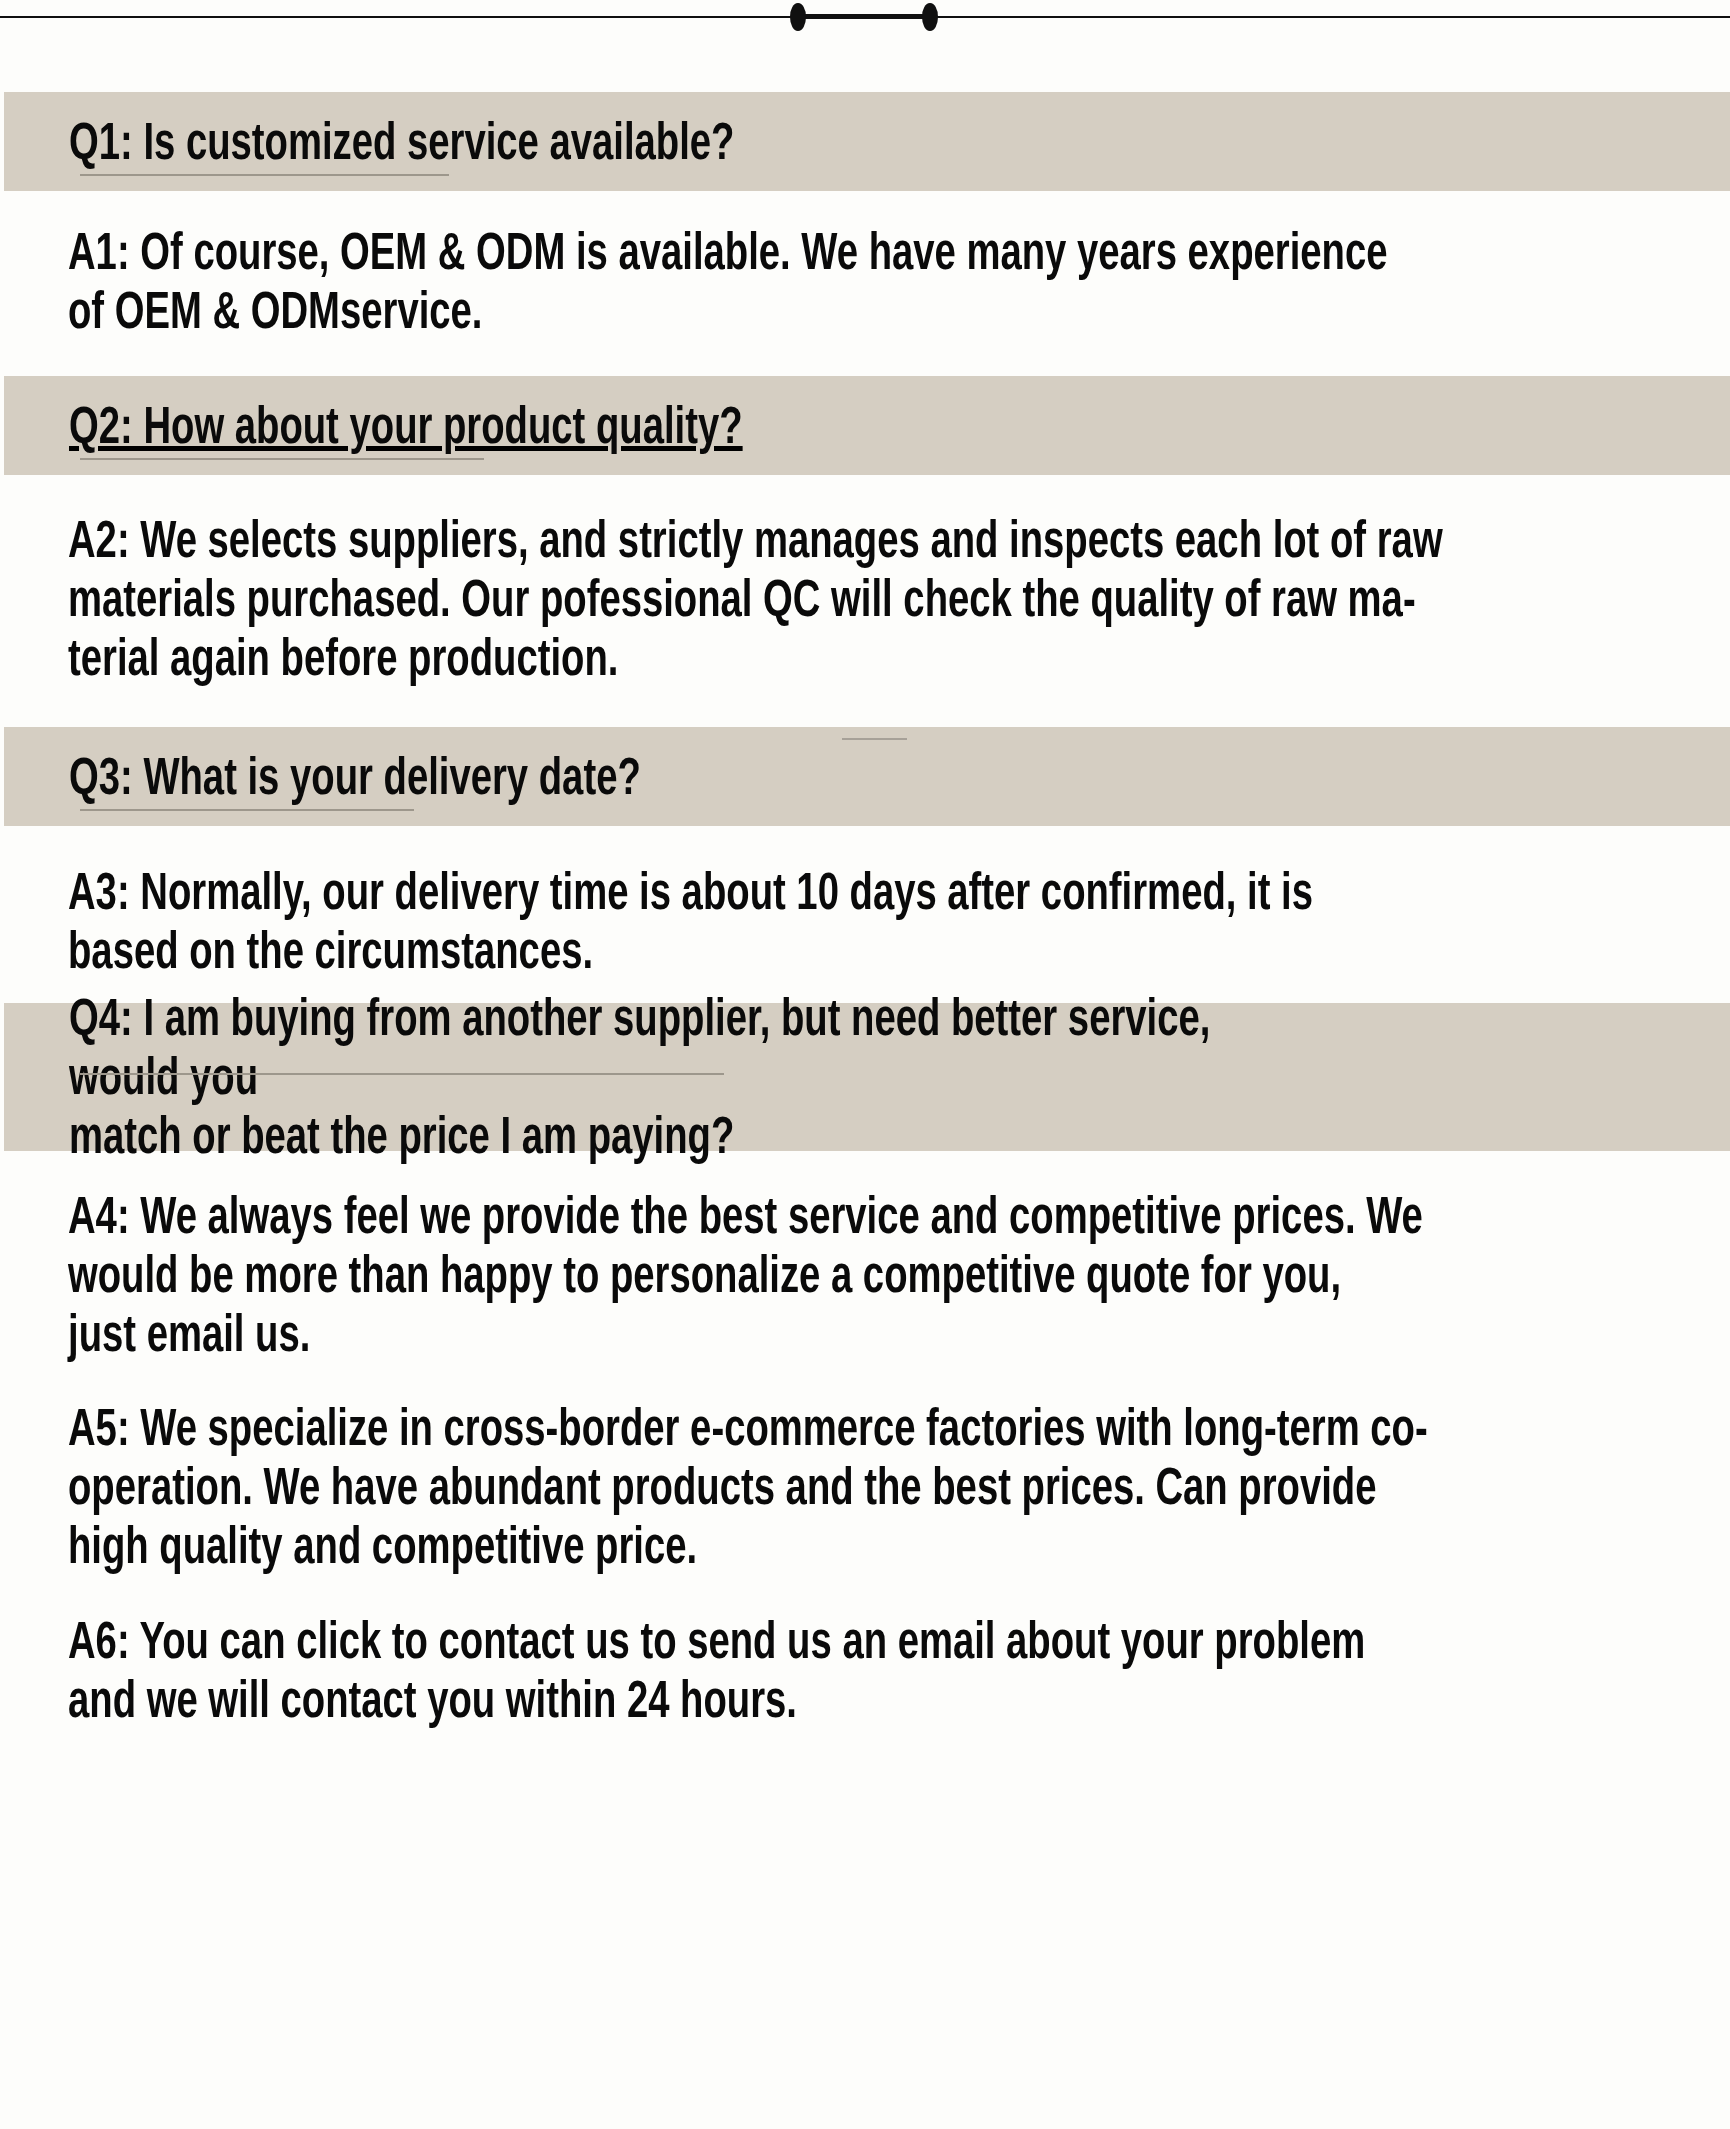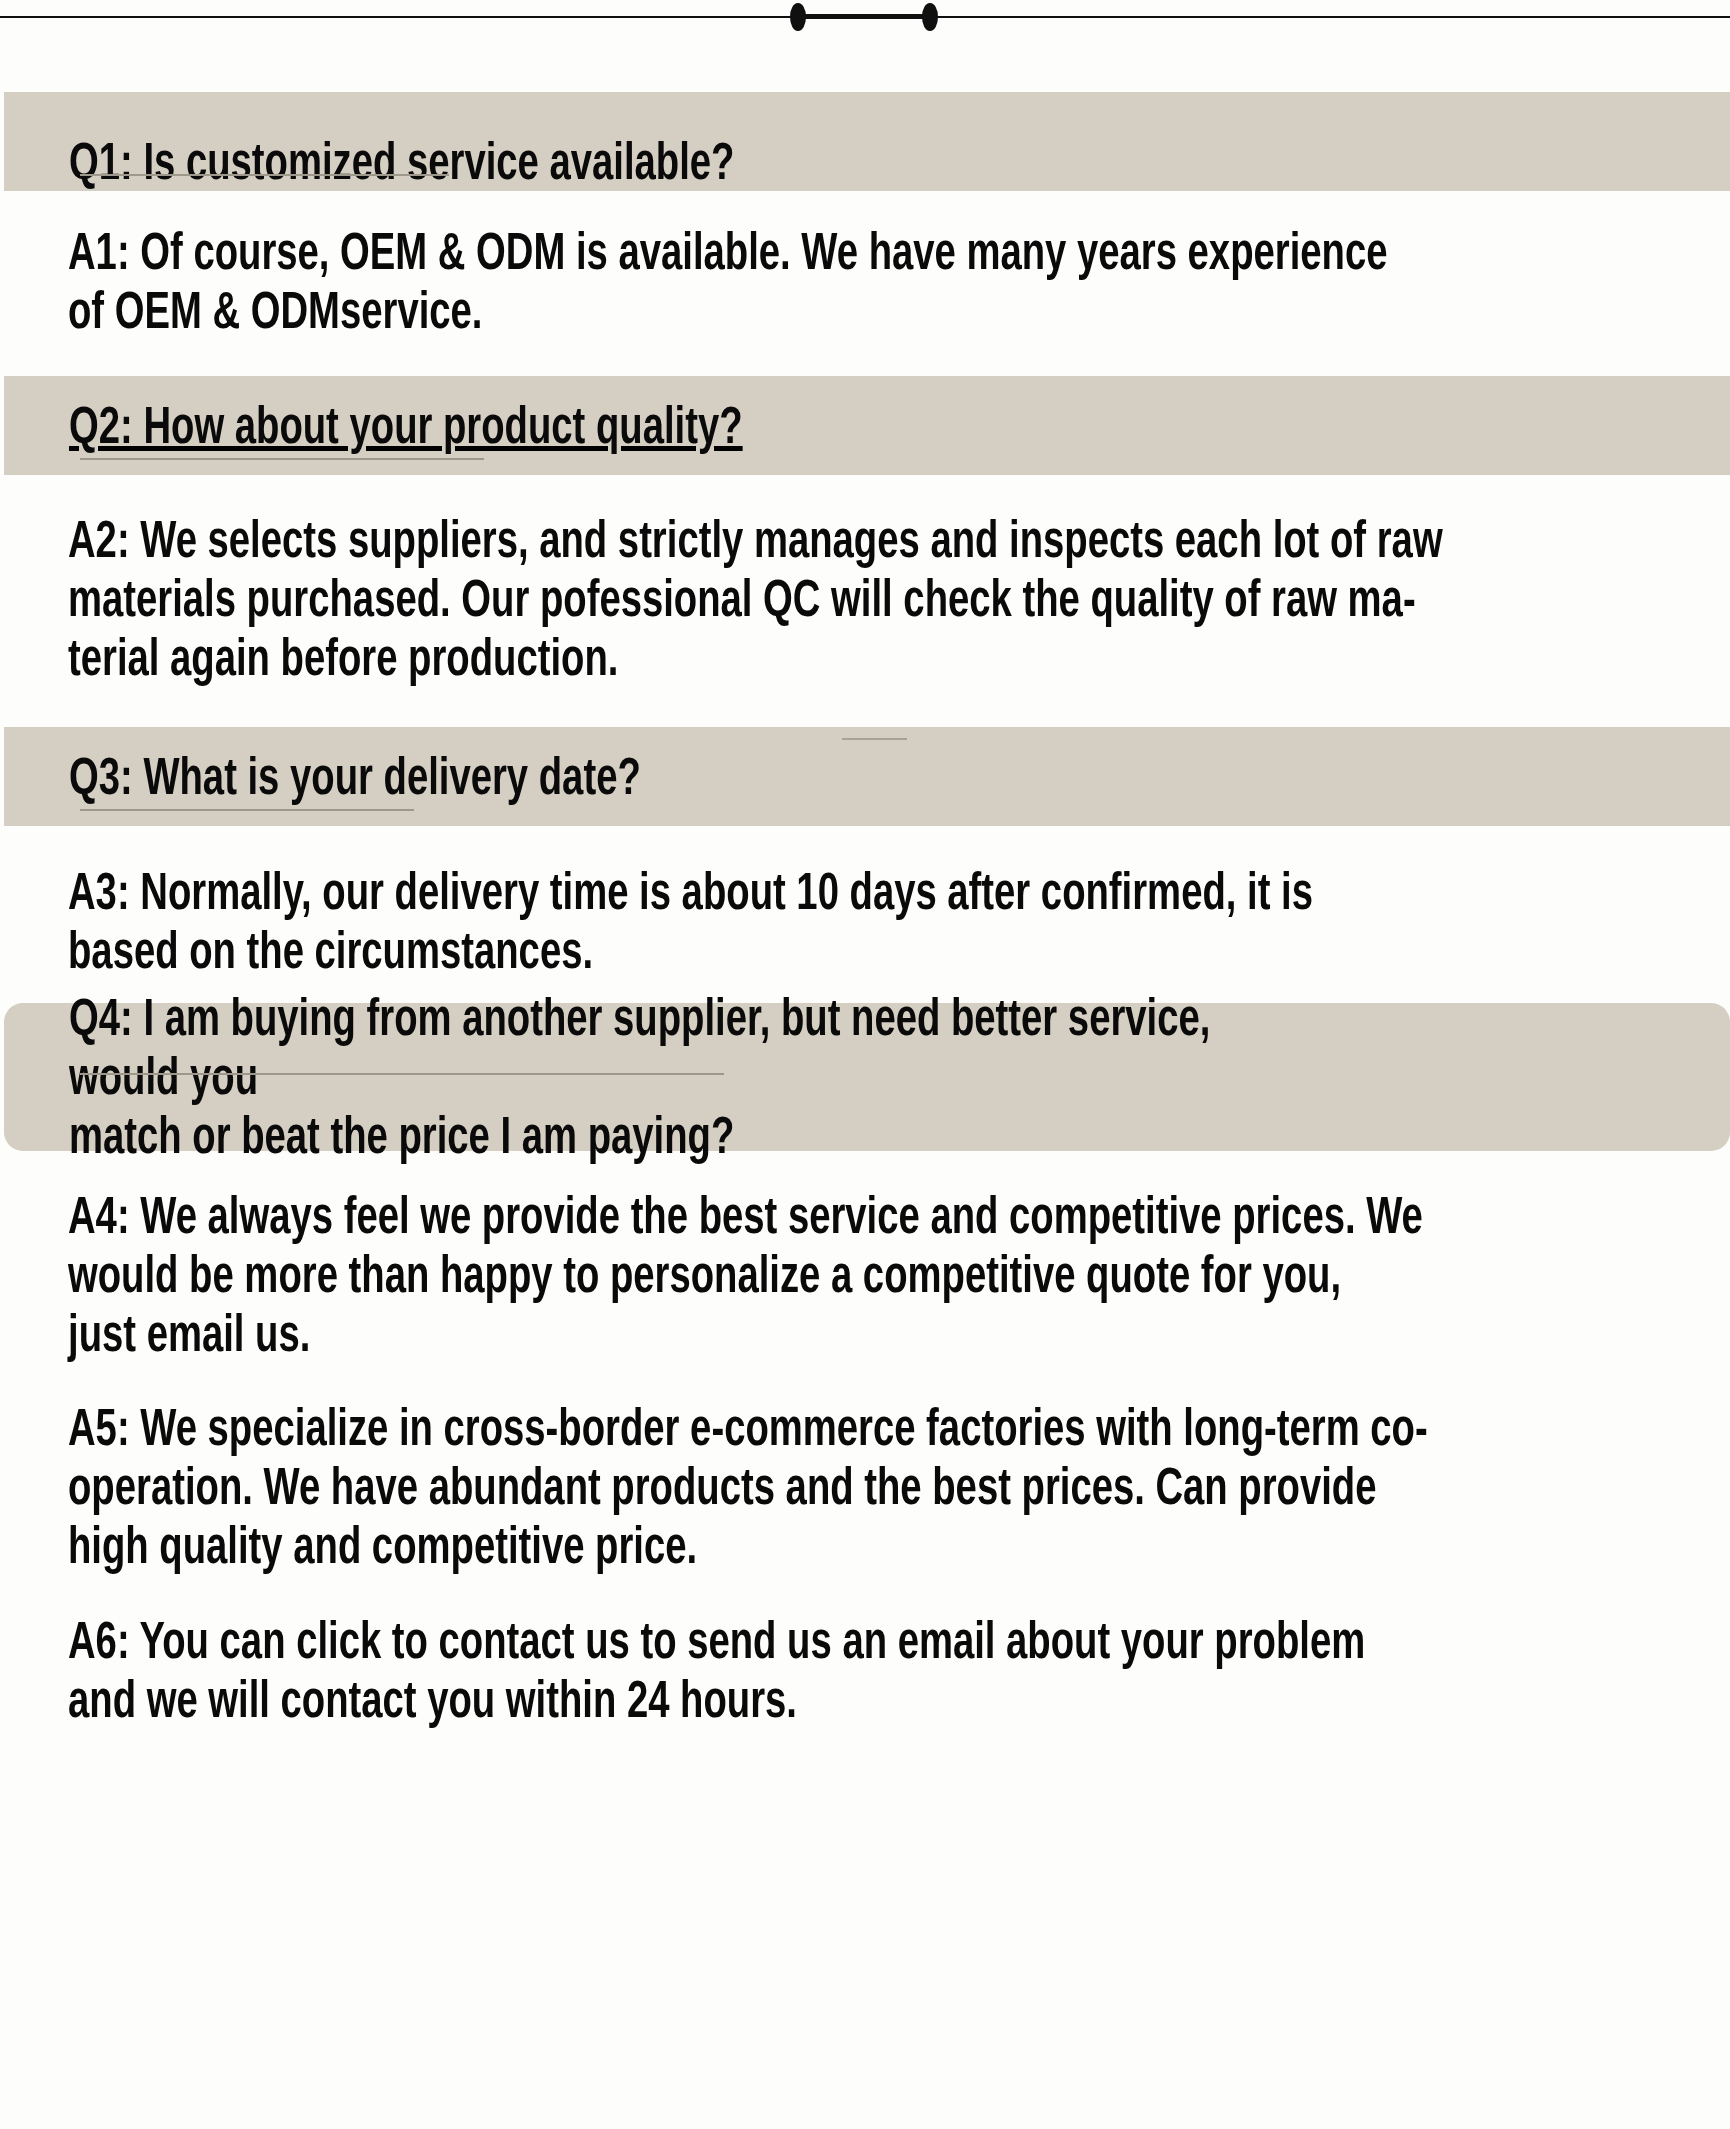--- a/index.html
+++ b/index.html
@@ -29,21 +29,21 @@
   
   .bar{
     position:relative;
     margin-left:3.7px;
     width:calc(100% - 3.7px);
     background:#d5cec2;
     display:flex;align-items:center;
     padding-left:65px;box-sizing:border-box;
   }
   .bar.single{height:99px;}
-  .bar.double{height:148px;border-radius:19px;}
+  .bar.double{height:148px;}
   .qtext{
     font-size:51px;line-height:59px;
     font-weight:bold;color:#0a0a0a;
     white-space:pre-line;
     transform:scaleX(0.75);transform-origin:0 50%;
     letter-spacing:0px;
   }
   .q-underline{position:absolute;height:1.8px;background:#9d978c;}
 
   
@@ -63,21 +63,21 @@
 <div id="page">
 
   <div class="divider">
     <div class="line"></div>
     <div class="thick" id="divider-thick" style="left: 798px; width: 132px;"></div>
     <div class="dot" id="divider-dot-1" style="left: 790px;"></div>
     <div class="dot" id="divider-dot-2" style="left: 922px;"></div>
   </div>
 
   <div id="faq-list">
-      <div class="bar single" style="margin-top: 72px; align-items: flex-end;">
+      <div class="bar single" style="margin-top: 72px;">
         <div class="qtext">Q1: Is customized service available?</div>
         <div class="q-underline" style="left: 76px; top: 82px; width: 369px;"></div>
       </div>
       <div class="answer" style="margin-top: 31px;">A1: Of course, OEM &amp; ODM is available. We have many years experience
 of OEM &amp; ODMservice.</div>
       <div class="bar single" style="margin-top: 36px; text-decoration: underline;">
         <div class="qtext">Q2: How about your product quality?</div>
         <div class="q-underline" style="left: 76px; top: 82px; width: 404px;"></div>
       </div>
       <div class="answer" style="margin-top: 35px;">A2: We selects suppliers, and strictly manages and inspects each lot of raw

